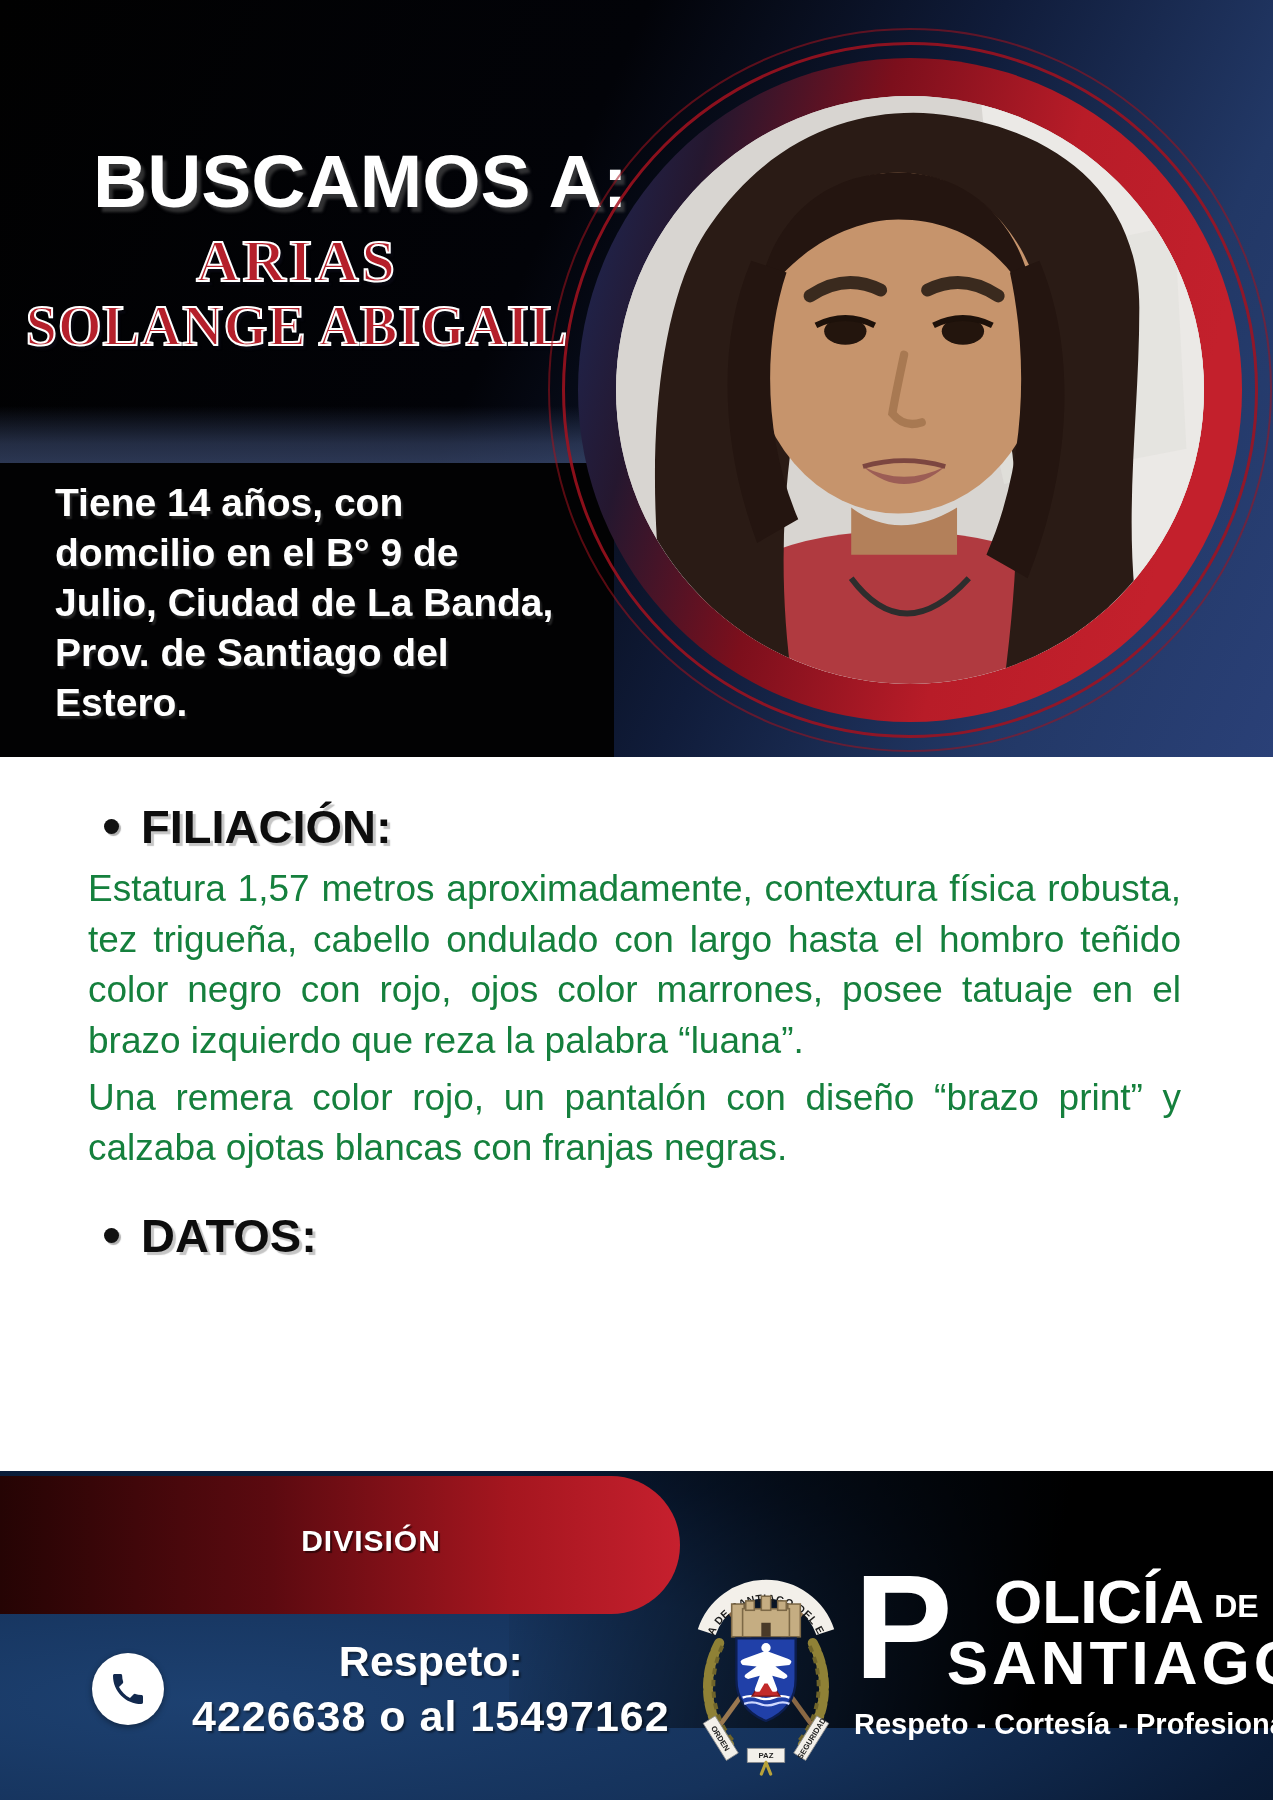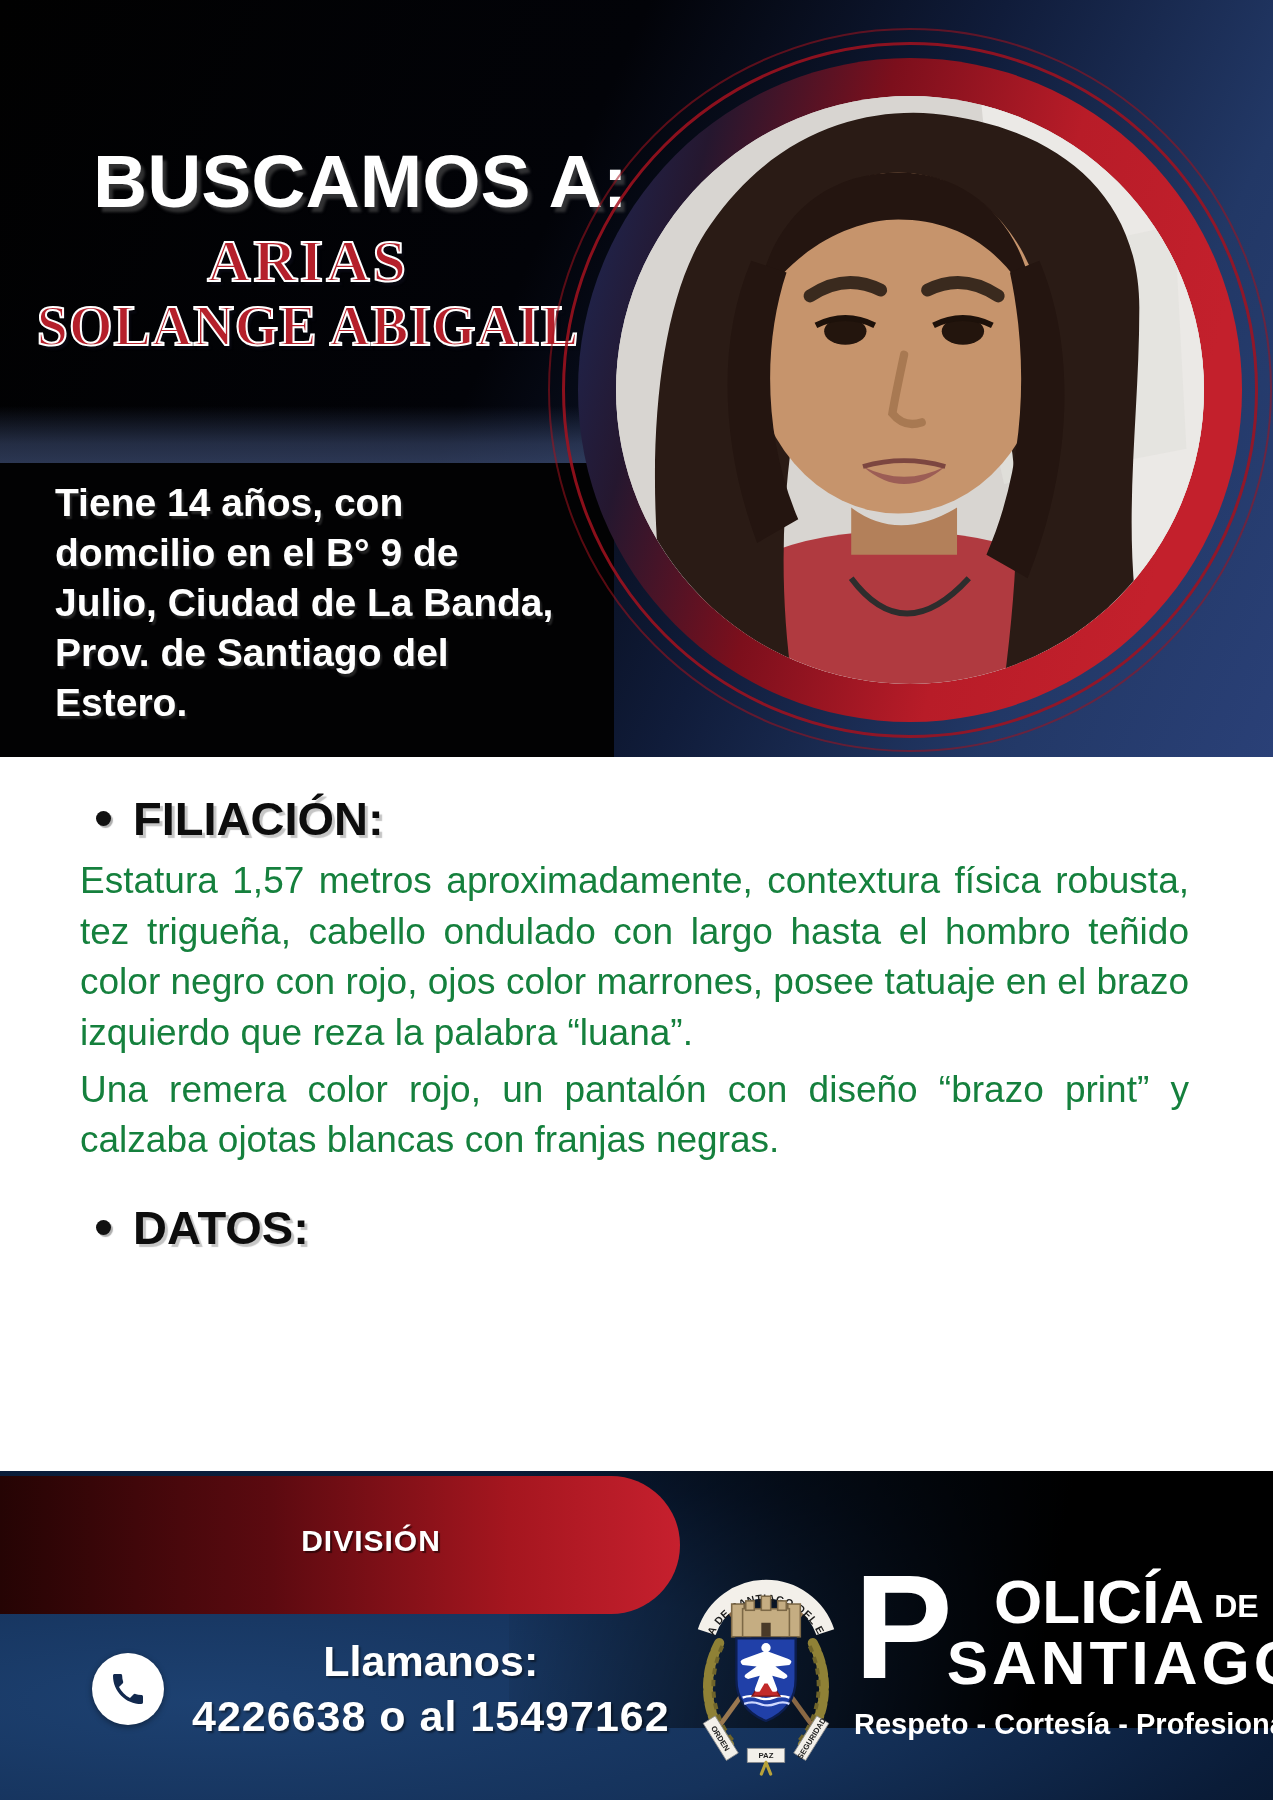--- a/index.html
+++ b/index.html
@@ -24,21 +24,20 @@
     position:absolute;left:93px;top:88px;width:520px;
     color:#fff;font-size:75px;font-weight:800;letter-spacing:0;
     text-shadow:4px 5px 3px rgba(90,90,90,.55);white-space:nowrap;
   }
   .name-block{
     position:absolute;left:0;top:228px;width:594px;text-align:center;
     font-family:"Liberation Serif",serif;font-weight:bold;color:#b5202b;
     -webkit-text-stroke:2px #fff;
     text-shadow:3px 4px 2px rgba(10,10,20,.8);
     line-height:1.12;
-    margin-left:11px;
   }
   .name-line1{font-size:60px;display:block;letter-spacing:3px;}
   .name-line2{font-size:56px;display:block;letter-spacing:1px;}
   .summary-text{
     position:absolute;left:55px;top:452px;width:512px;
     color:#fff;font-size:39px;font-weight:bold;line-height:1.28;
     text-shadow:2px 3px 2px rgba(80,80,80,.45);
     margin-top:26px;
   }
   
@@ -49,21 +48,21 @@
   .ring-line-outer,.ring-line-outer2{position:absolute;border-radius:50%;pointer-events:none;}
   .ring-line-outer{inset:-16px;border:3px solid rgba(163,18,30,.85);}
   .ring-line-outer2{inset:-30px;border:2px solid rgba(163,18,30,.55);}
   .photo-inner{
     position:absolute;inset:38px;border-radius:50%;overflow:hidden;background:#d8d5d1;
   }
   .photo-inner svg{width:100%;height:100%;display:block;}
   
   .details-section{
     position:absolute;left:0;top:757px;width:1273px;height:812px;background:#ffffff;
-    padding:0;box-sizing:border-box;color:#141414;
+    padding:8px;box-sizing:border-box;color:#141414;
   }
   .detail-heading{
     display:flex;align-items:center;margin:34px 0 10px 96px;
   }
   .bullet-dot{
     width:15px;height:15px;border-radius:50%;background:#111;margin-right:22px;flex:0 0 auto;
     box-shadow:2px 2px 1px rgba(120,120,120,.6);
   }
   .detail-heading h2{
     margin:0;font-size:47px;font-weight:800;letter-spacing:0;color:#0d0d0d;
@@ -192,21 +191,21 @@
       <span class="division-label">DIVISIÓN</span>
     </div>
 
     <div class="call-row">
       <div class="phone-badge">
         <svg viewBox="0 0 24 24">
           <path fill="#12294e" d="M6.6 10.8c1.4 2.8 3.8 5.1 6.6 6.6l2.2-2.2c.3-.3.7-.4 1-.2 1.1.4 2.3.6 3.6.6.6 0 1 .4 1 1V20c0 .6-.4 1-1 1C10.6 21 3 13.4 3 4c0-.6.4-1 1-1h3.5c.6 0 1 .4 1 1 0 1.2.2 2.4.6 3.6.1.3 0 .7-.2 1L6.6 10.8z"></path>
         </svg>
       </div>
       <div class="call-text">
-        <span class="call-label">Llamanos:</span>
+        <span class="call-label">Respeto:</span>
         <span class="call-numbers">4226638 o al 15497162</span>
       </div>
     </div>
 
     <div class="brand-row">
       <svg class="crest" viewBox="0 0 200 300">
         <defs>
           <path id="crestArcBand" d="M24,104 A80,80 0 0 1 176,104" fill="none"></path>
           <path id="crestArcText" d="M32,110 A74,74 0 0 1 168,110" fill="none"></path>
         </defs>

